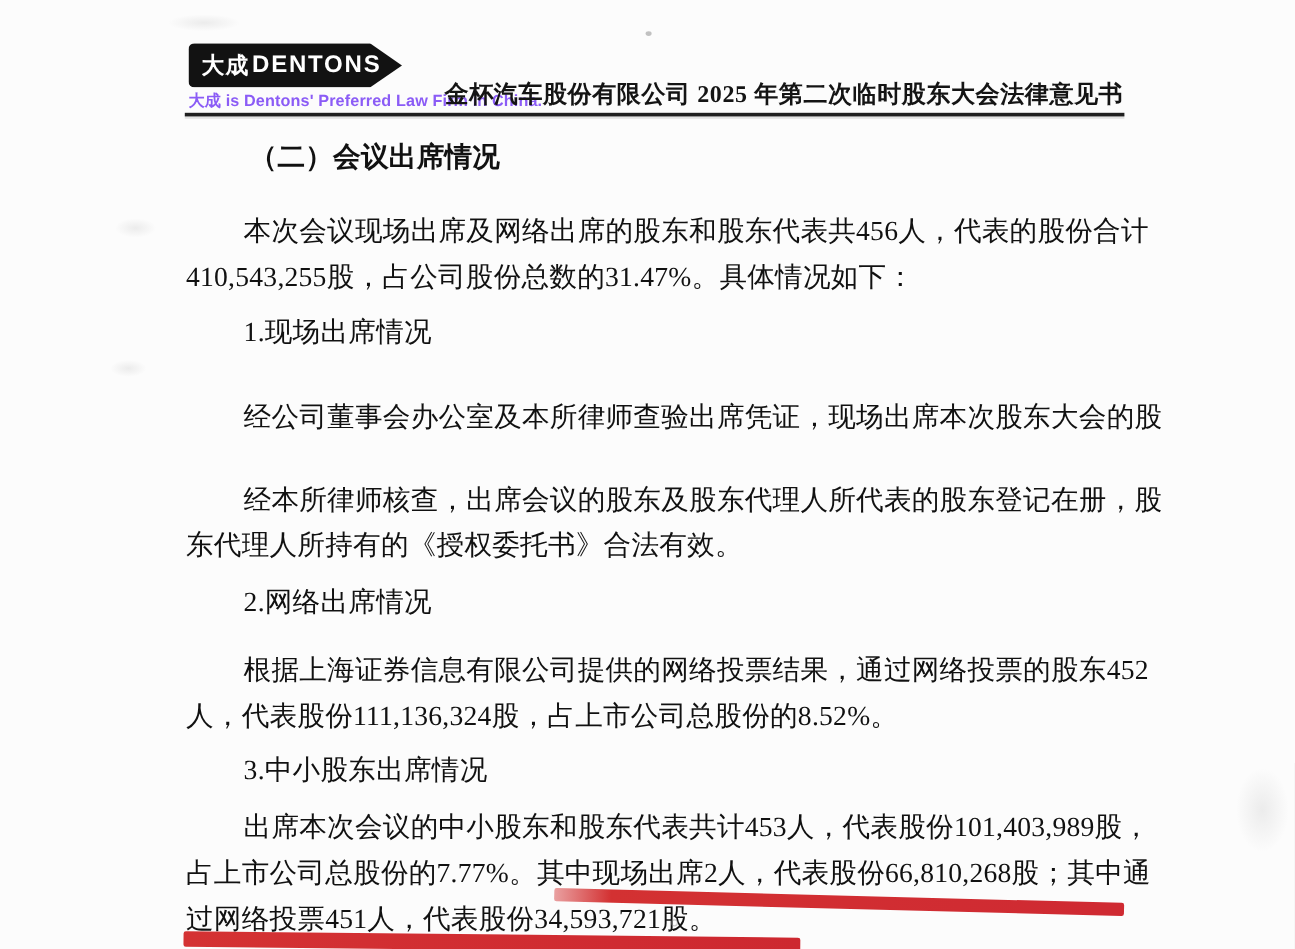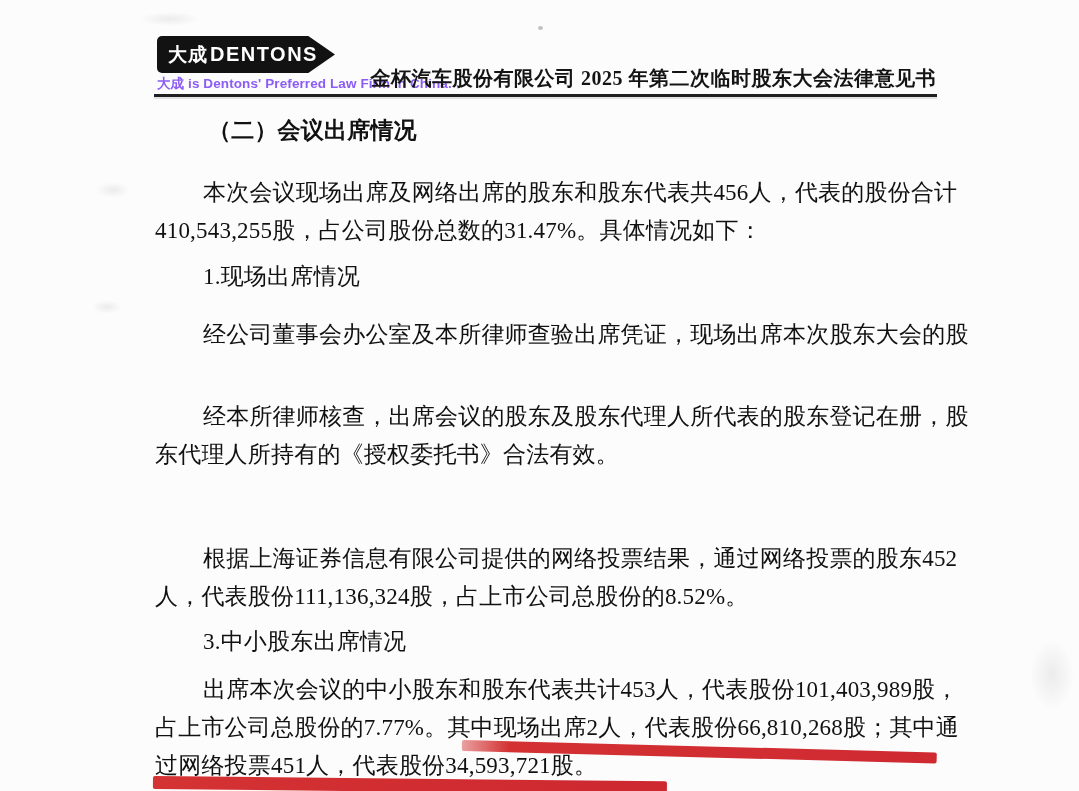--- a/index.html
+++ b/index.html
@@ -85,25 +85,26 @@
   <div class="doc-title">金杯汽车股份有限公司 2025 年第二次临时股东大会法律意见书</div>
   <div class="header-rule"></div>
 
   <div class="tline bold ind2" style="top:112px">（二）会议出席情况</div>
 
   <div class="tline ind" style="top:174px">本次会议现场出席及网络出席的股东和股东代表共456人，代表的股份合计</div>
   <div class="tline" style="top:212px">410,543,255股，占公司股份总数的31.47%。具体情况如下：</div>
 
   <div class="tline ind" style="top:258px">1.现场出席情况</div>
 
-  <div class="tline ind" style="top:316px">经公司董事会办公室及本所律师查验出席凭证，现场出席本次股东大会的股</div>
+  <div class="tline ind" style="top:329px">经公司董事会办公室及本所律师查验出席凭证，现场出席本次股东大会的股</div>
 
   <div class="tline ind" style="top:398px">经本所律师核查，出席会议的股东及股东代理人所代表的股东登记在册，股</div>
   <div class="tline" style="top:436px">东代理人所持有的《授权委托书》合法有效。</div>
 
+  <div class="tline ind" style="top:483px">2.网络出席情况</div>
 
   <div class="tline ind" style="top:540px">根据上海证券信息有限公司提供的网络投票结果，通过网络投票的股东452</div>
   <div class="tline" style="top:578px">人，代表股份111,136,324股，占上市公司总股份的8.52%。</div>
 
   <div class="tline ind" style="top:623px">3.中小股东出席情况</div>
 
   <div class="tline ind" style="top:671px">出席本次会议的中小股东和股东代表共计453人，代表股份101,403,989股，</div>
   <div class="tline" style="top:709px">占上市公司总股份的7.77%。其中现场出席2人，代表股份66,810,268股；其中通</div>
   <div class="tline" style="top:747px">过网络投票451人，代表股份34,593,721股。</div>
 

